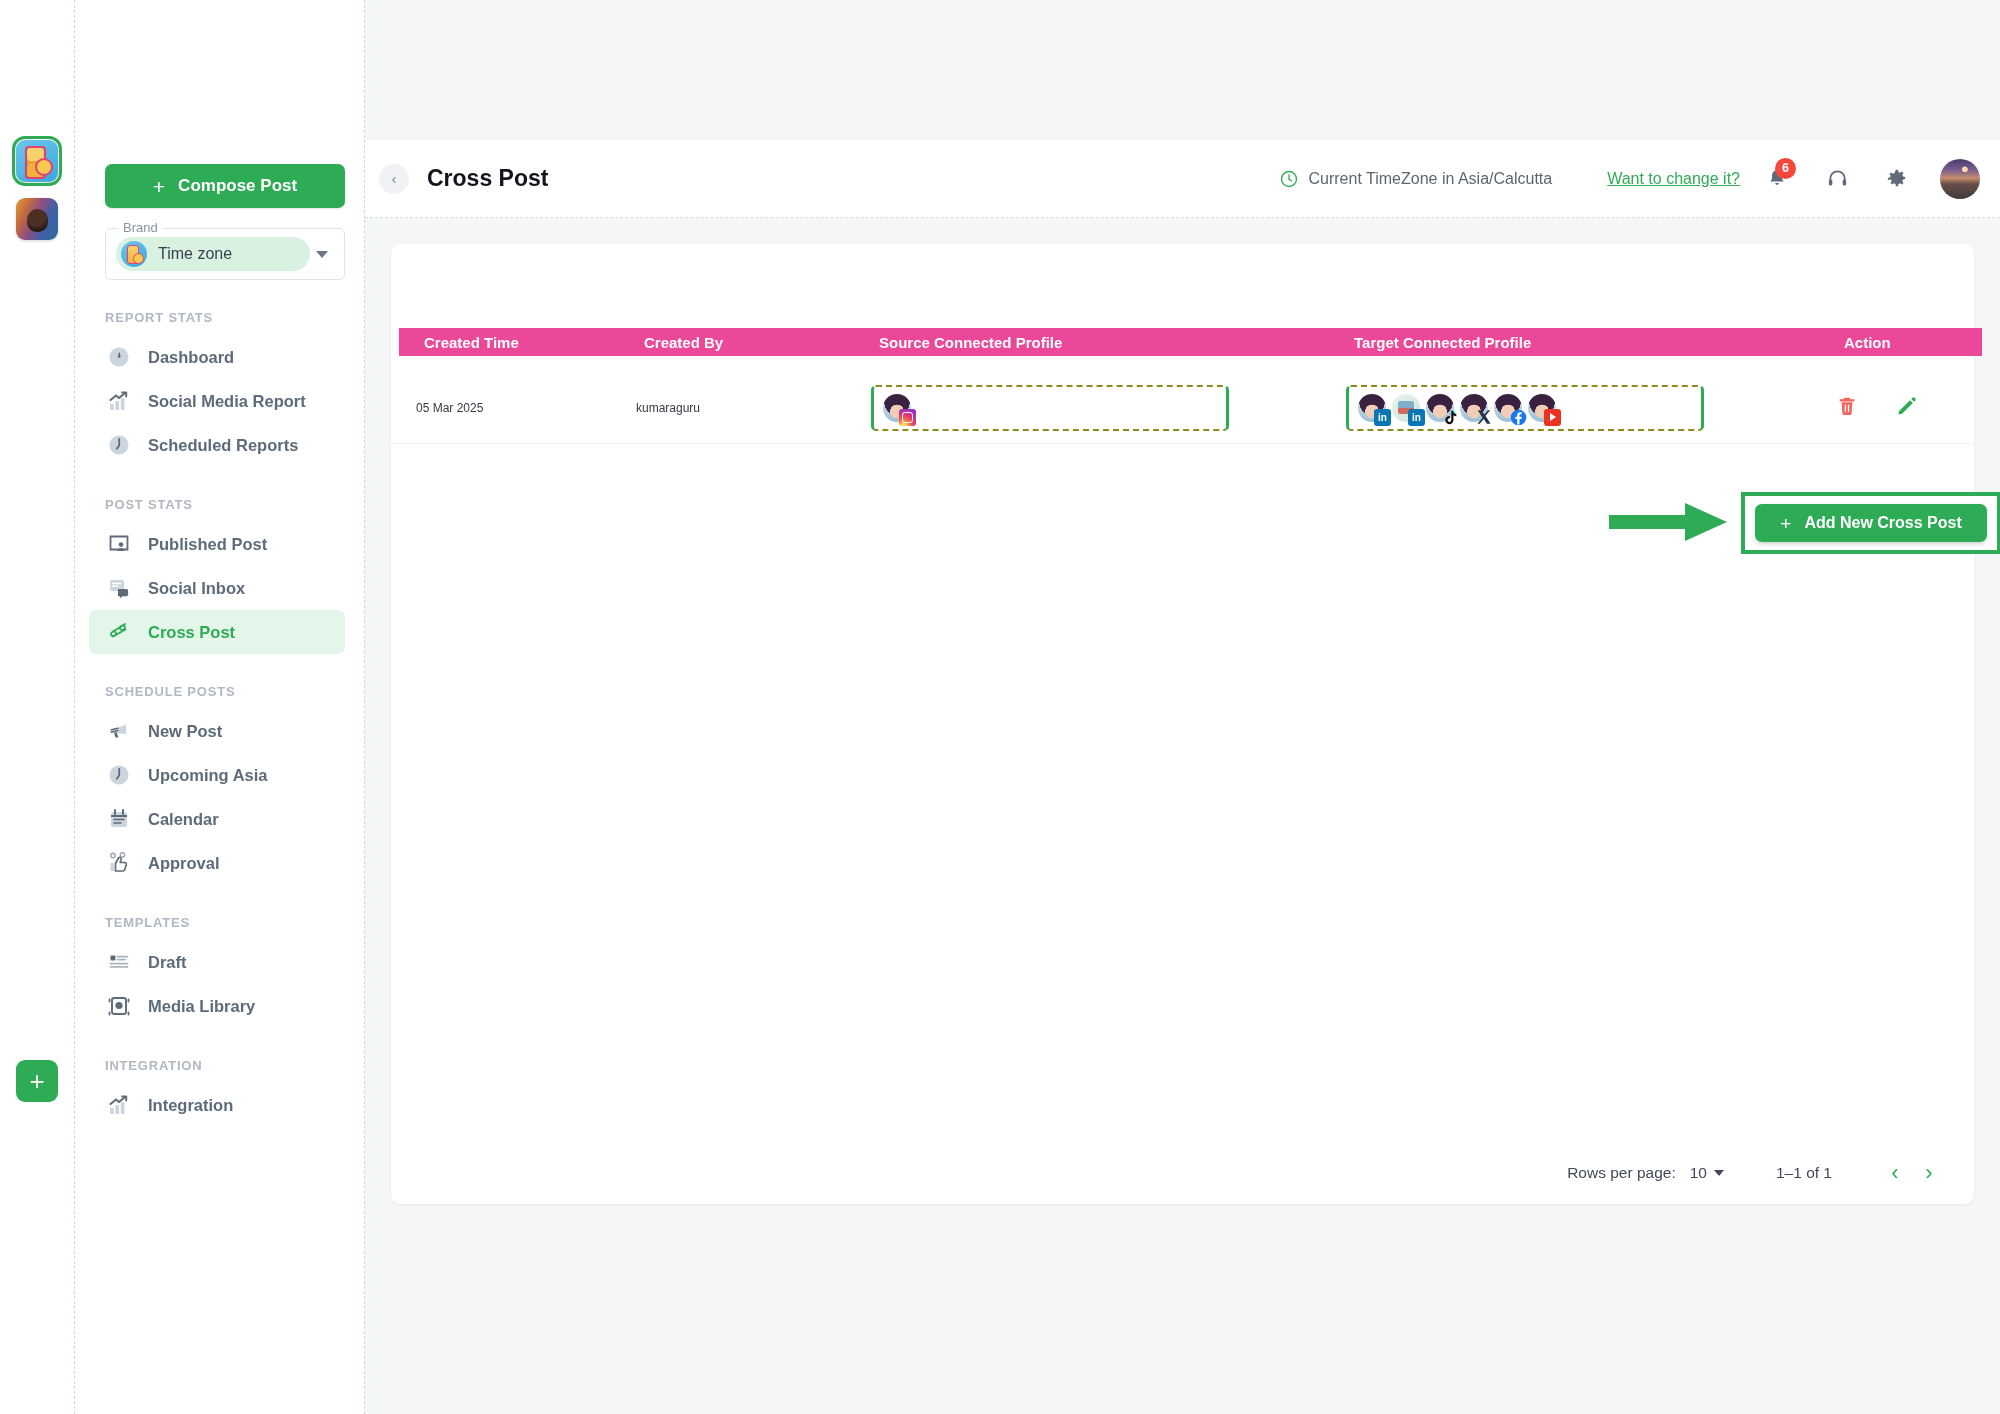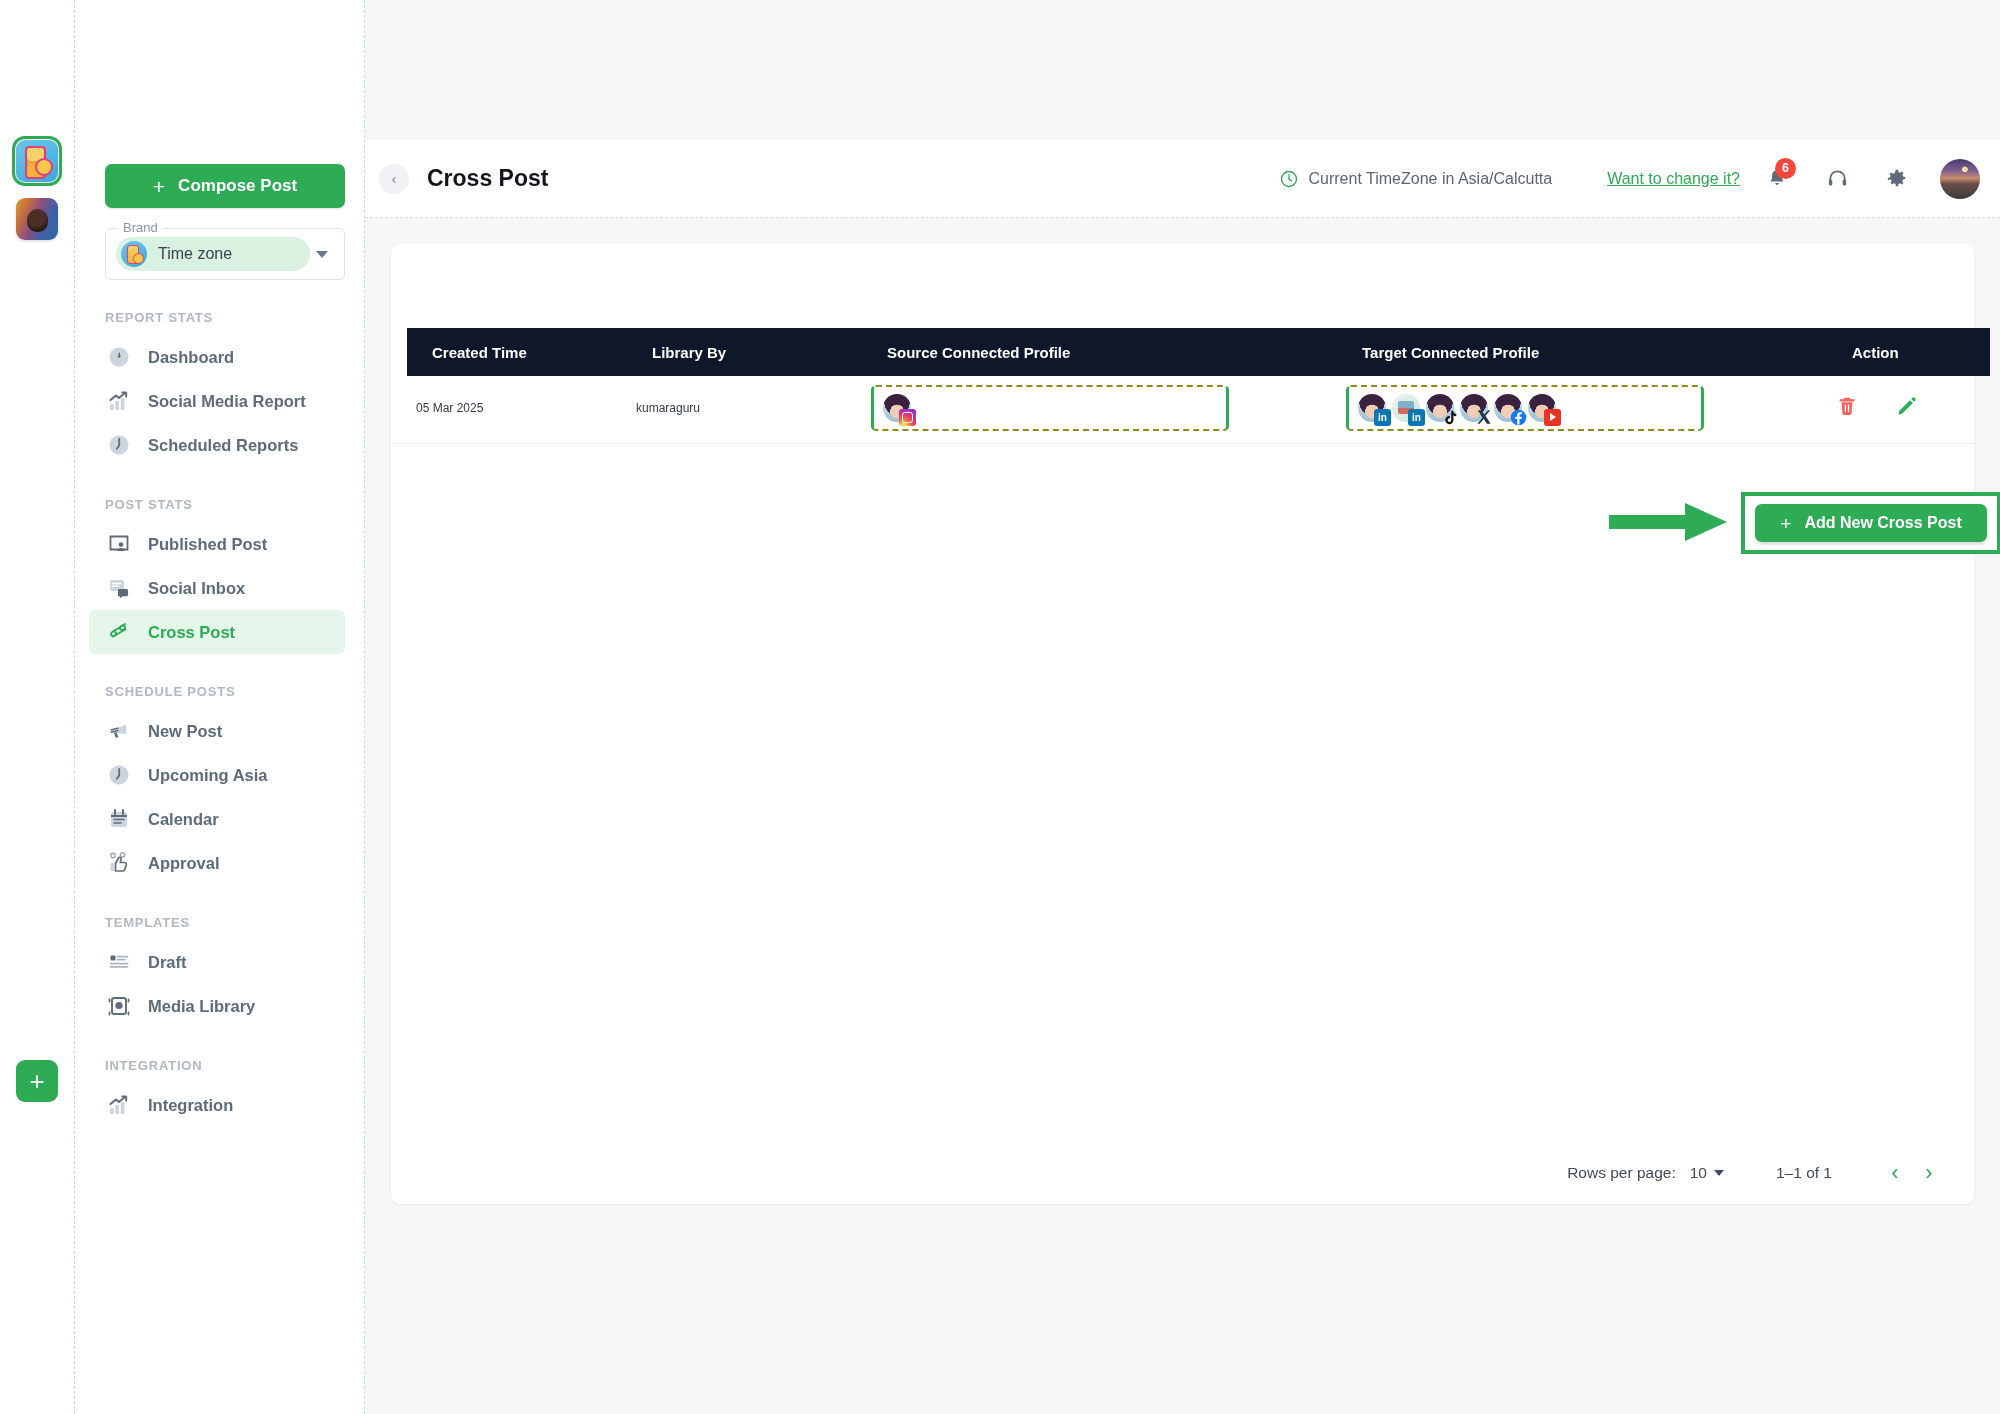--- a/index.html
+++ b/index.html
@@ -198,22 +198,22 @@
     position: absolute; left: 1364px; top: 260px; width: 232px; height: 38px;
     border-radius: 7px; background: #2eab55; color: #fff;
     display: flex; align-items: center; justify-content: center; gap: 13px;
     font-size: 16px; font-weight: 700; cursor: pointer;
     box-shadow: 0 2px 4px rgba(0,0,0,.18);
   }
   .add-btn .plus { font-size: 19px; font-weight: 400; line-height: 1; }
 
   
   .thead {
-    position: absolute; left: 16px; top: 84px; width: 1583px; height: 48px;
-    background: #0f172a; color: #fff; font-size: 15px; font-weight: 700;
+    position: absolute; left: 8px; top: 84px; width: 1583px; height: 28px;
+    background: #ec4899; color: #fff; font-size: 15px; font-weight: 700;
     display: flex; align-items: center;
   }
   .th { padding-left: 0; }
   .c1 { width: 245px; padding-left: 25px; }
   .c2 { width: 235px; }
   .c3 { width: 475px; }
   .c4 { width: 490px; }
   .c5 { width: 133px; padding-right: 0; }
 
   .trow {
@@ -502,21 +502,21 @@
         </svg>
 
         <div class="hl-box"></div>
         <div class="add-btn">
           <span class="plus">+</span>
           <span>Add New Cross Post</span>
         </div>
 
         <div class="thead">
           <div class="th c1">Created Time</div>
-          <div class="th c2">Library By</div>
+          <div class="th c2">Created By</div>
           <div class="th c3">Source Connected Profile</div>
           <div class="th c4">Target Connected Profile</div>
           <div class="th c5">Action</div>
         </div>
 
         <div id="rows-root">
             <div class="trow" style="top: 128px;">
               <div class="c1">05 Mar 2025</div>
               <div class="c2">kumaraguru</div>
               <div class="c3">

